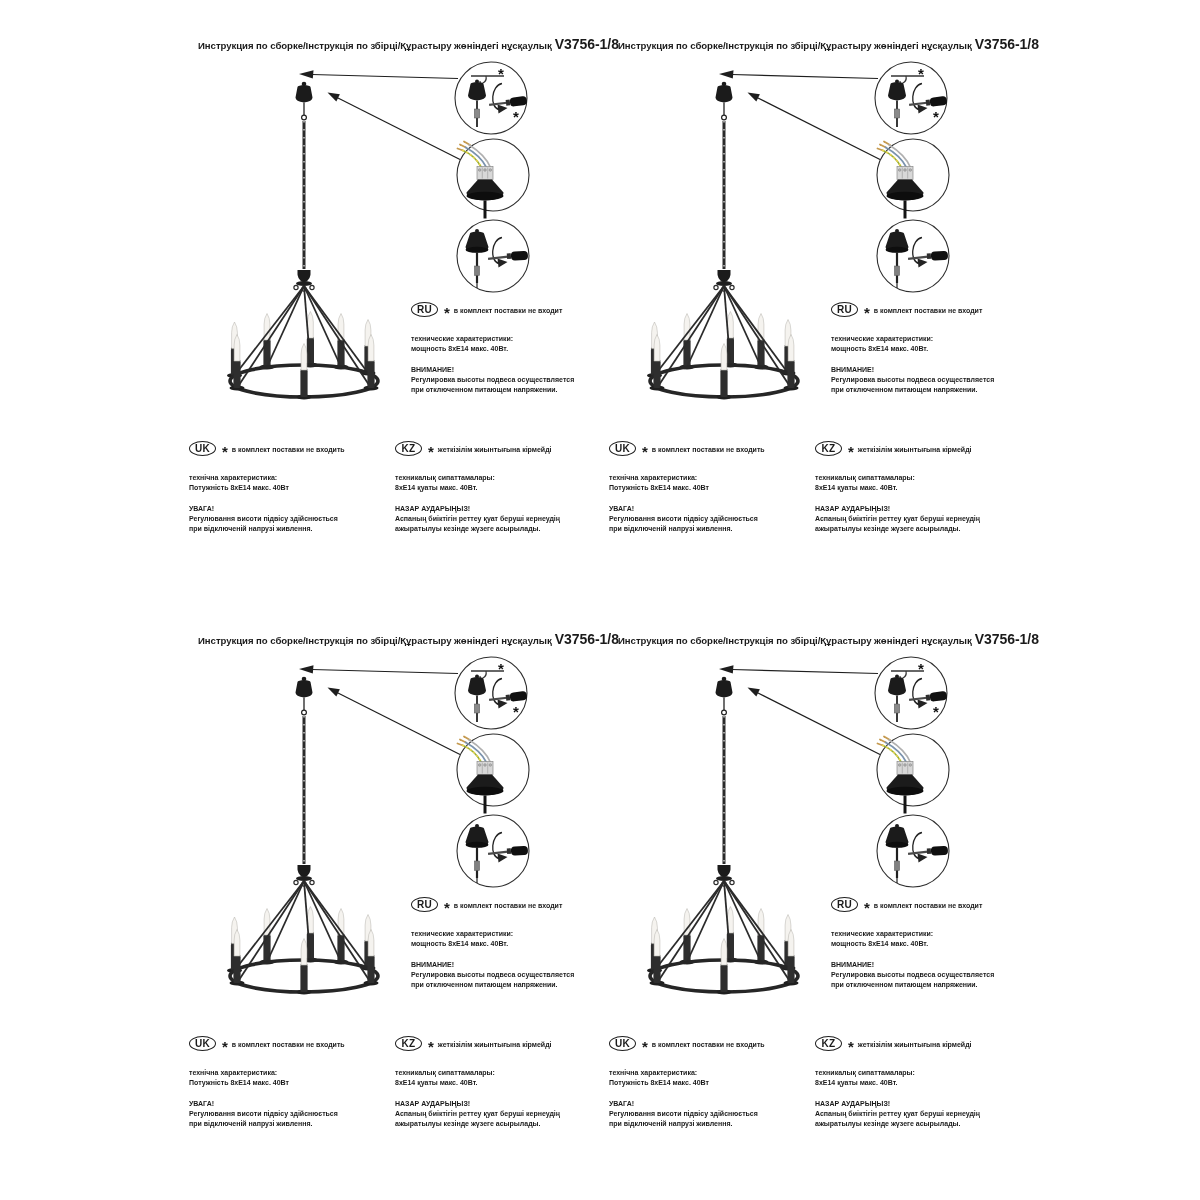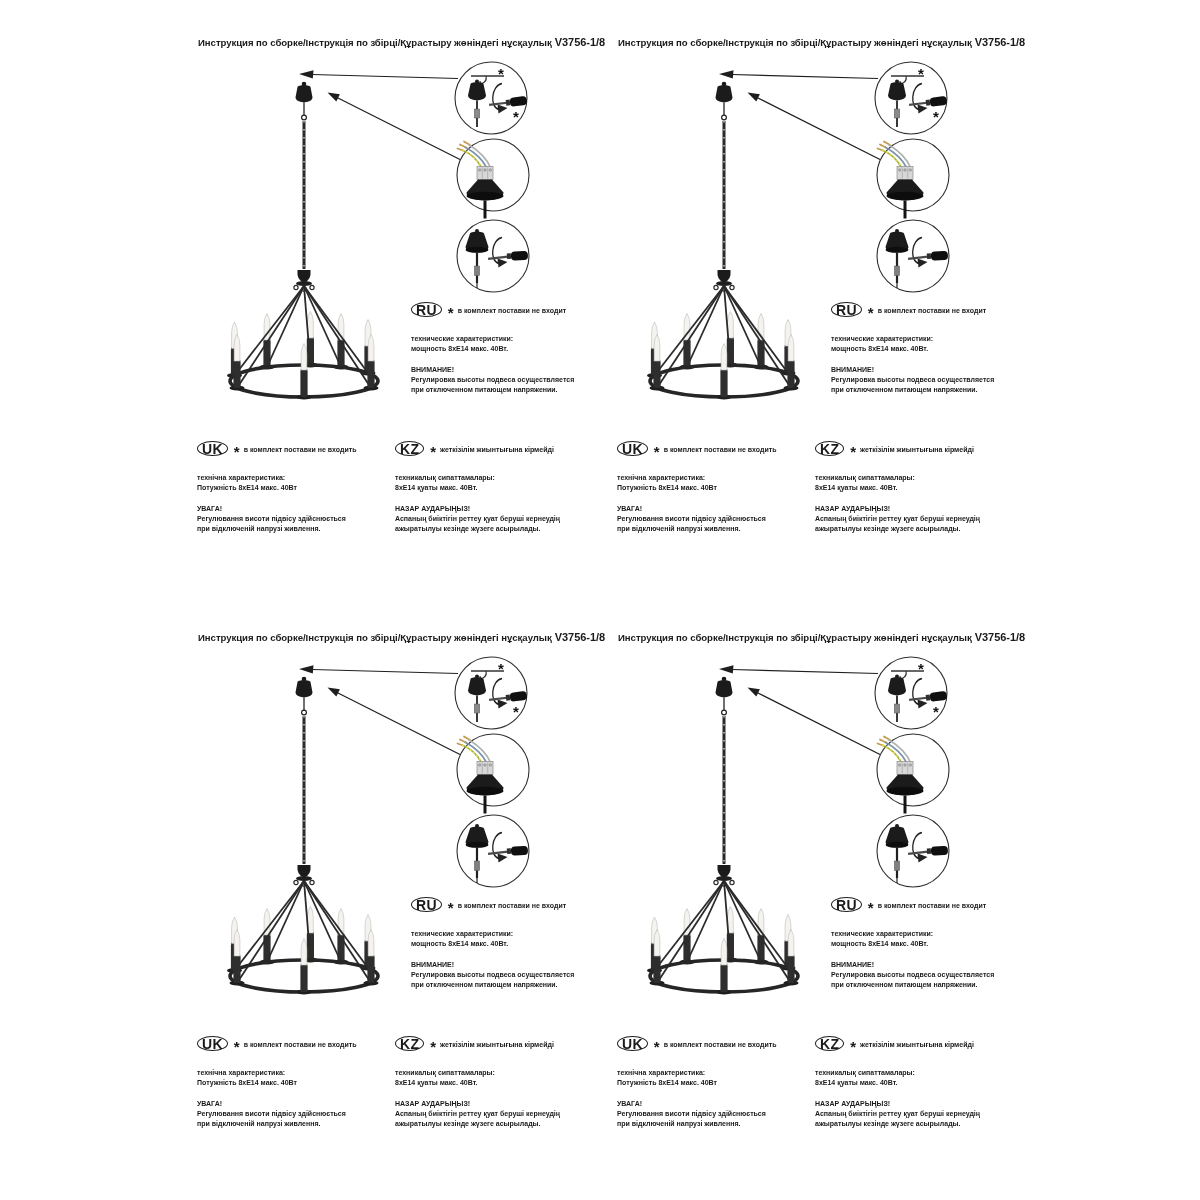--- a/index.html
+++ b/index.html
@@ -7,31 +7,31 @@
     width:1200px;height:1200px;background:#ffffff;position:relative;overflow:hidden;
     font-family:"Liberation Sans", sans-serif;color:#1a1a1a;
   }
   .page{position:absolute;inset:0;background:#fff}
   .sheet-slot{position:absolute;width:420px;height:580px}
   .sheet{position:absolute;inset:0}
   .sheet-title{
     position:absolute;left:13px;top:15px;width:404px;
     font-size:9.6px;font-weight:bold;white-space:nowrap;letter-spacing:-0.05px;color:#1a1a1a;
   }
-  .sheet-title .model{font-size:11px;margin-left:3px}
+  .sheet-title .model{font-size:14px;margin-left:3px}
   .diagram-svg{position:absolute;left:0;top:0}
   .lang-block{position:absolute;width:182px;color:#1a1a1a}
   .lang-block.ru{left:226px;top:280px}
-  .lang-block.uk{left:12px;top:419px}
+  .lang-block.uk{left:4px;top:419px}
   .lang-block.kz{left:210px;top:419px}
   .lang-head{display:flex;align-items:center;height:17px}
   .lang-badge{
     min-width:17px;height:11px;padding:1px 4px;border:1.4px solid #1f1f1f;border-radius:50%;
     display:flex;align-items:center;justify-content:center;
-    font-size:14px;font-weight:bold;letter-spacing:0.3px;
+    font-size:10px;font-weight:bold;letter-spacing:0.3px;
   }
   .note-asterisk{font-size:15px;font-weight:bold;line-height:8px;margin-left:6px;position:relative;top:3px}
   .note-text{font-size:7px;font-weight:bold;margin-left:4px;position:relative;top:0.5px}
   .spec-group{margin-top:16px;font-size:7px;font-weight:bold;line-height:10px}
   .warn-group{margin-top:11px;font-size:7px;font-weight:bold;line-height:10px}
   .metal{fill:var(--c-metal,#1b1b1b)}
   .candle-wax{fill:var(--c-candle,#f5f3ef);stroke:#b3b0aa;stroke-width:0.5}
   .wire-earth{stroke:var(--c-wire-earth,#97b03a)}
   .wire-earth-dash{stroke:var(--c-wire-earth-dash,#e8d34f)}
   .wire-blue{stroke:var(--c-wire-neutral,#7b93ad)}

